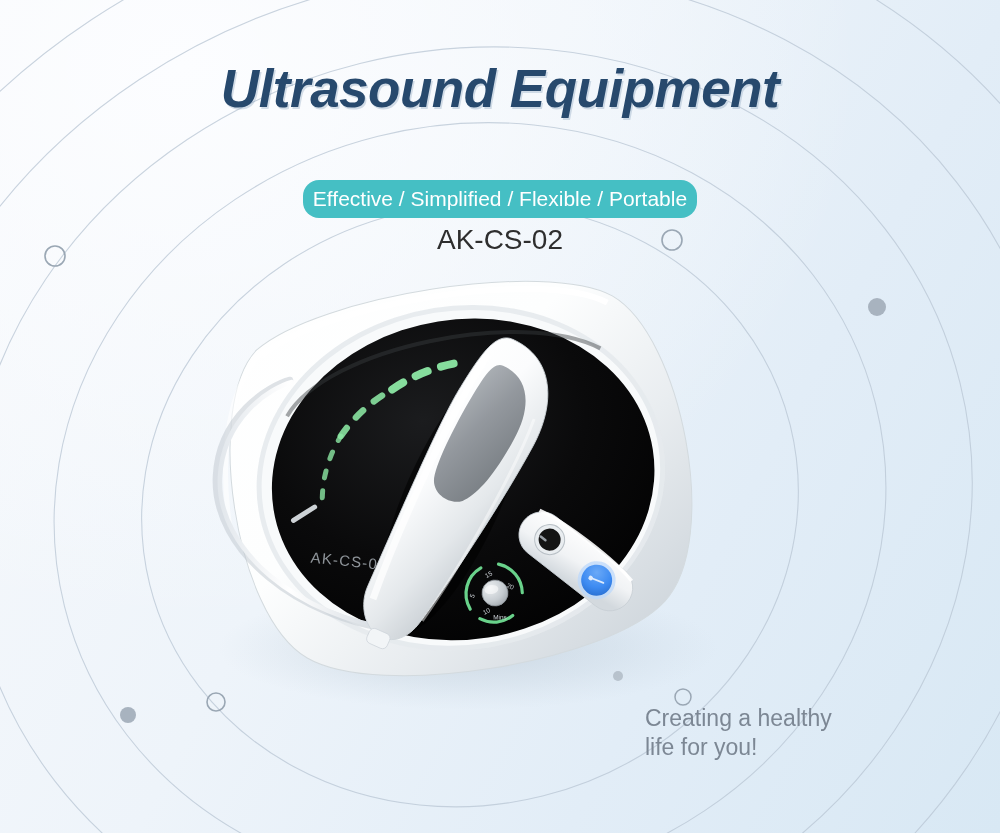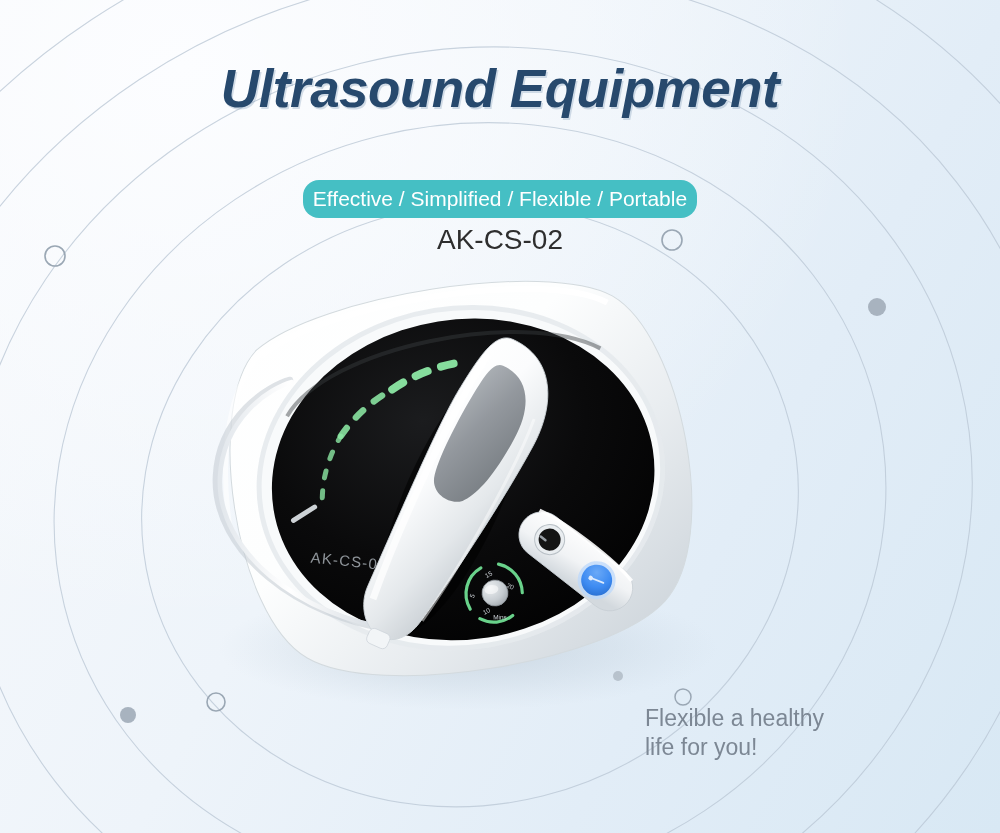--- a/index.html
+++ b/index.html
@@ -281,16 +281,16 @@
                C 289 90, 292 74, 302 74 Z" fill="url(#padG)" opacity="0.96"></path>
 
       <path d="M284 70 C 274 120, 272 260, 278 340" fill="none" stroke="#ffffff" stroke-width="7" opacity="0.75"></path>
       <path d="M352 110 C 356 170, 344 280, 332 340" fill="none" stroke="#ffffff" stroke-width="3" opacity="0.45"></path>
 
       <rect x="288" y="366" width="22" height="16" rx="5" fill="#f2f5f7" stroke="#cdd4da" stroke-width="0.7"></rect>
     </g>
   </svg>
   </div>
 
-  <div class="tagline">Flexible a healthy
+  <div class="tagline">Creating a healthy
 life for you!</div>
 
 </div>
 
 </body></html>

